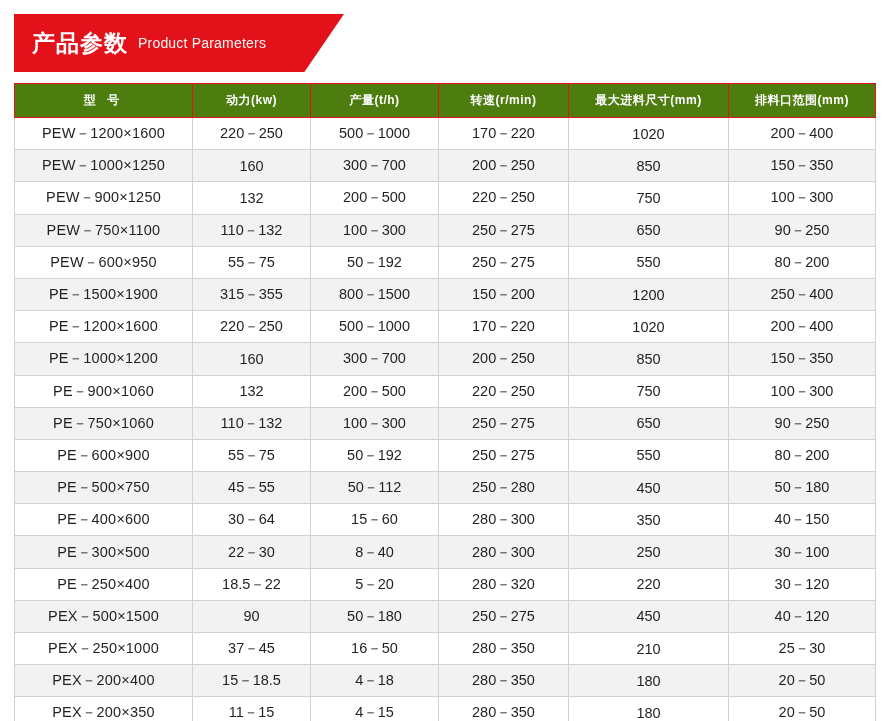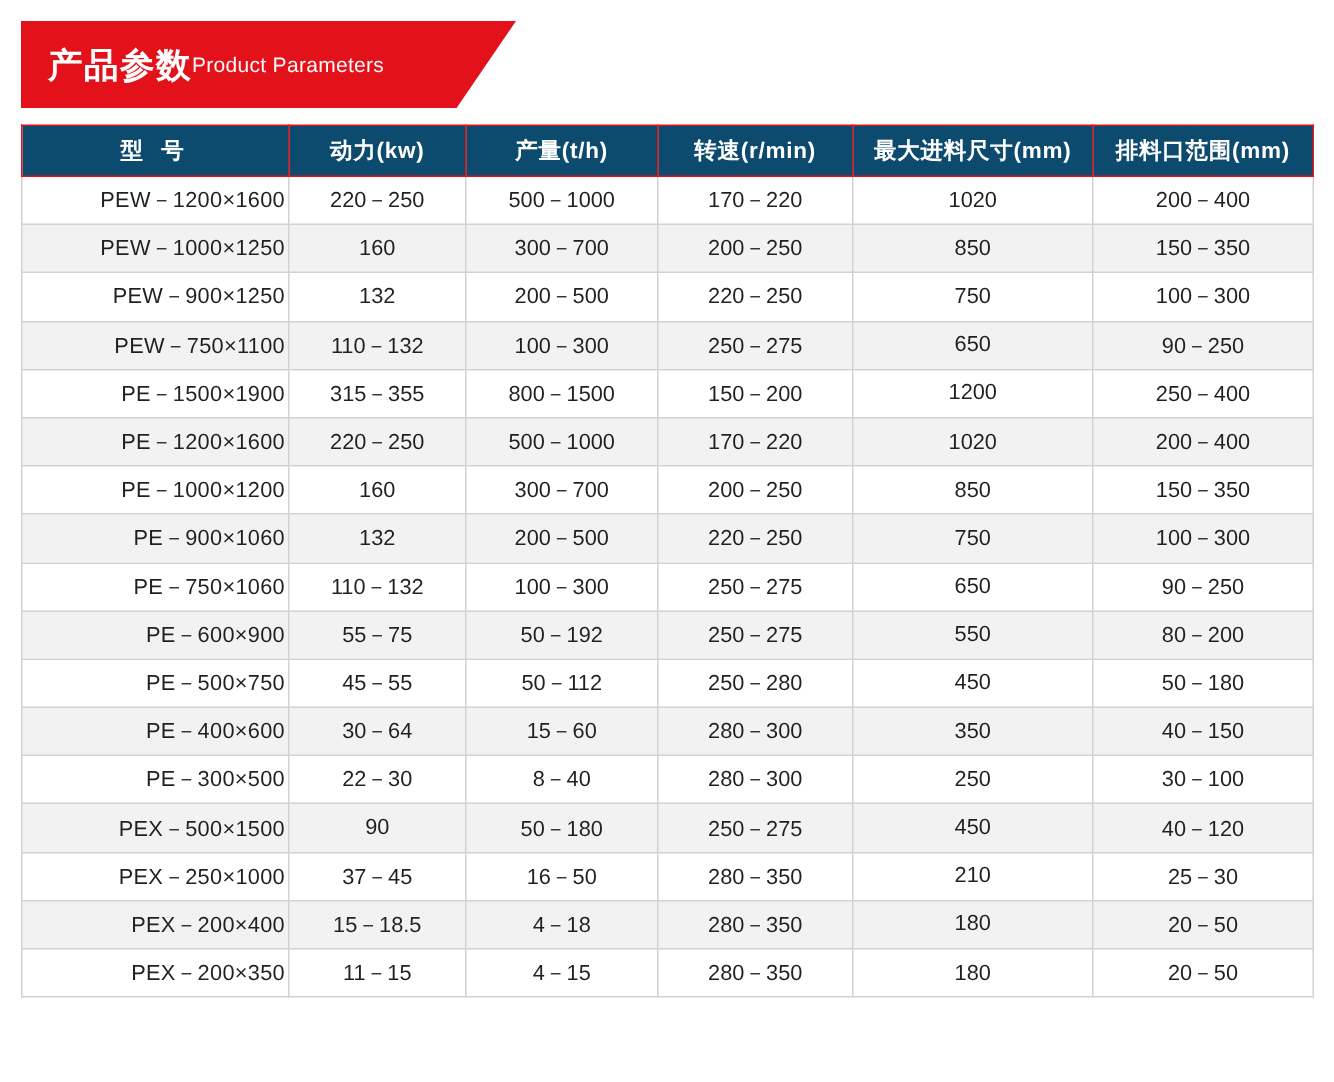--- a/index.html
+++ b/index.html
@@ -40,20 +40,21 @@
     color: #ffffff;
     font-size: 23px;
     font-weight: bold;
     letter-spacing: 1px;
     line-height: 1;
   }
   .banner-en {
     color: #ffffff;
     font-size: 14px;
     font-weight: normal;
+    margin-left: 10px;
     line-height: 1;
     letter-spacing: 0.2px;
     opacity: 0.97;
   }
 
   
   .table-wrap {
     position: absolute;
     left: 14px;
     top: 83px;
@@ -68,40 +69,39 @@
   table.params td {
     border: 1px solid #d2d2d2;
     text-align: center;
     vertical-align: middle;
     font-size: 14.5px;
     height: 31.2px;
     padding: 0 2px;
     white-space: nowrap;
   }
   table.params thead th {
-    background: #0c4a6e;
+    background: #4d7c0f;
     color: #ffffff;
     font-weight: bold;
-    font-size: 15px;
+    font-size: 12px;
     height: 33px;
     border: 1px solid #e3121a;
     letter-spacing: 0.5px;
   }
   table.params thead th.first {
     letter-spacing: 4px;
   }
   table.params tbody tr:nth-child(odd) td {
     background: #ffffff;
   }
   table.params tbody tr:nth-child(even) td {
     background: #f2f2f2;
   }
   table.params td.model {
     letter-spacing: 0.2px;
-    text-align: right;
   }
 
   
   col.c0 { width: 178px; }
   col.c1 { width: 118px; }
   col.c2 { width: 128px; }
   col.c3 { width: 130px; }
   col.c4 { width: 160px; }
   col.c5 { width: 147px; }
 </style>
@@ -162,20 +162,28 @@
         </tr>
         <tr>
           <td class="model">PEW－750×1100</td>
           <td>110－132</td>
           <td>100－300</td>
           <td>250－275</td>
           <td>650</td>
           <td>90－250</td>
         </tr>
         <tr>
+          <td class="model">PEW－600×950</td>
+          <td>55－75</td>
+          <td>50－192</td>
+          <td>250－275</td>
+          <td>550</td>
+          <td>80－200</td>
+        </tr>
+        <tr>
           <td class="model">PE－1500×1900</td>
           <td>315－355</td>
           <td>800－1500</td>
           <td>150－200</td>
           <td>1200</td>
           <td>250－400</td>
         </tr>
         <tr>
           <td class="model">PE－1200×1600</td>
           <td>220－250</td>
@@ -234,20 +242,28 @@
         </tr>
         <tr>
           <td class="model">PE－300×500</td>
           <td>22－30</td>
           <td>8－40</td>
           <td>280－300</td>
           <td>250</td>
           <td>30－100</td>
         </tr>
         <tr>
+          <td class="model">PE－250×400</td>
+          <td>18.5－22</td>
+          <td>5－20</td>
+          <td>280－320</td>
+          <td>220</td>
+          <td>30－120</td>
+        </tr>
+        <tr>
           <td class="model">PEX－500×1500</td>
           <td>90</td>
           <td>50－180</td>
           <td>250－275</td>
           <td>450</td>
           <td>40－120</td>
         </tr>
         <tr>
           <td class="model">PEX－250×1000</td>
           <td>37－45</td>

